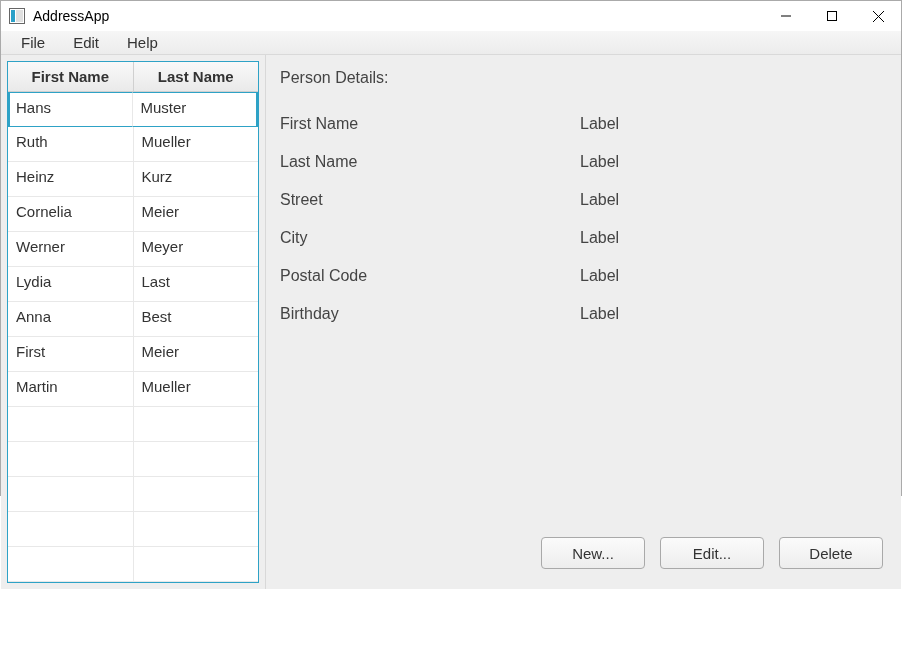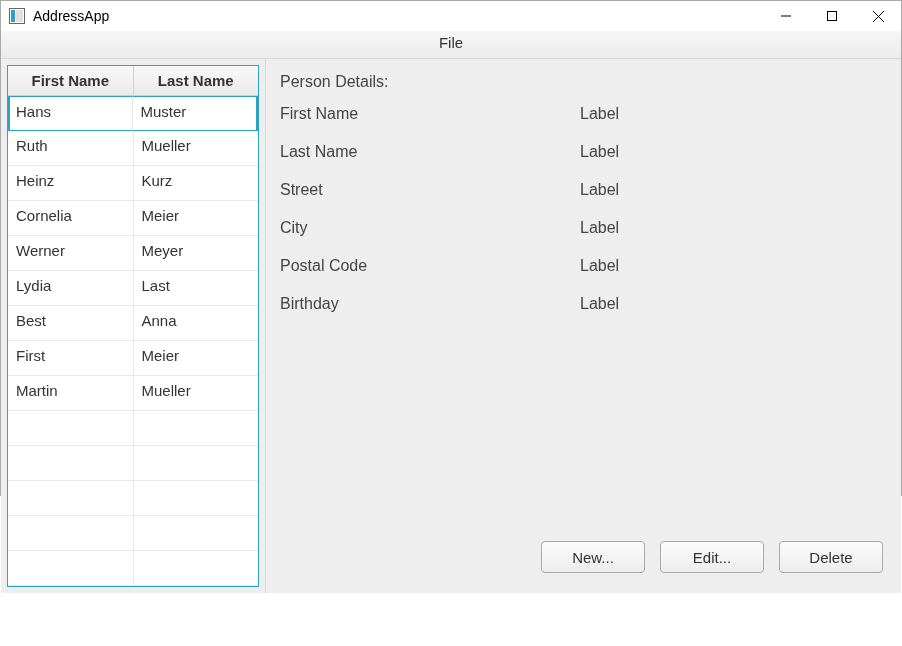--- a/index.html
+++ b/index.html
@@ -44,21 +44,20 @@
       color: #000;
     }
     .winbtn svg { display:block; }
     .menubar {
       height: 28px;
       background: linear-gradient(#f6f6f6,#ececec);
       border-bottom: 1px solid #d9d9d9;
       display: flex;
       align-items: center;
       padding: 0 6px;
-      flex-direction: column;
     }
     .menubar .menu-item {
       padding: 3px 14px;
       font-size: 15px;
       color: #333;
     }
     .content {
       flex: 1;
       display: flex;
       background: #eeeeee;
@@ -121,21 +120,21 @@
       flex: 1;
       padding: 10px 18px 14px 14px;
       display: flex;
       flex-direction: column;
       background: #eeeeee;
       border-left: 1px solid #d8d8d8;
     }
     .details-title {
       font-size: 16px;
       color: #444;
-      margin-bottom: 14px;
+      margin-bottom: 28px;
       margin-top: 4px;
     }
     .details-grid {
       display: grid;
       grid-template-columns: 300px 1fr;
       row-gap: 20px;
       font-size: 16px;
       color: #444;
     }
     .spacer { flex: 1; }
@@ -224,22 +223,22 @@
             </div>
             <div class="tr">
               <div class="td">Werner</div>
               <div class="td">Meyer</div>
             </div>
             <div class="tr">
               <div class="td">Lydia</div>
               <div class="td">Last</div>
             </div>
             <div class="tr">
+              <div class="td">Anna</div>
               <div class="td">Best</div>
-              <div class="td">Anna</div>
             </div>
             <div class="tr">
               <div class="td">First</div>
               <div class="td">Meier</div>
             </div>
             <div class="tr">
               <div class="td">Martin</div>
               <div class="td">Mueller</div>
             </div>
             <div class="tr empty">

